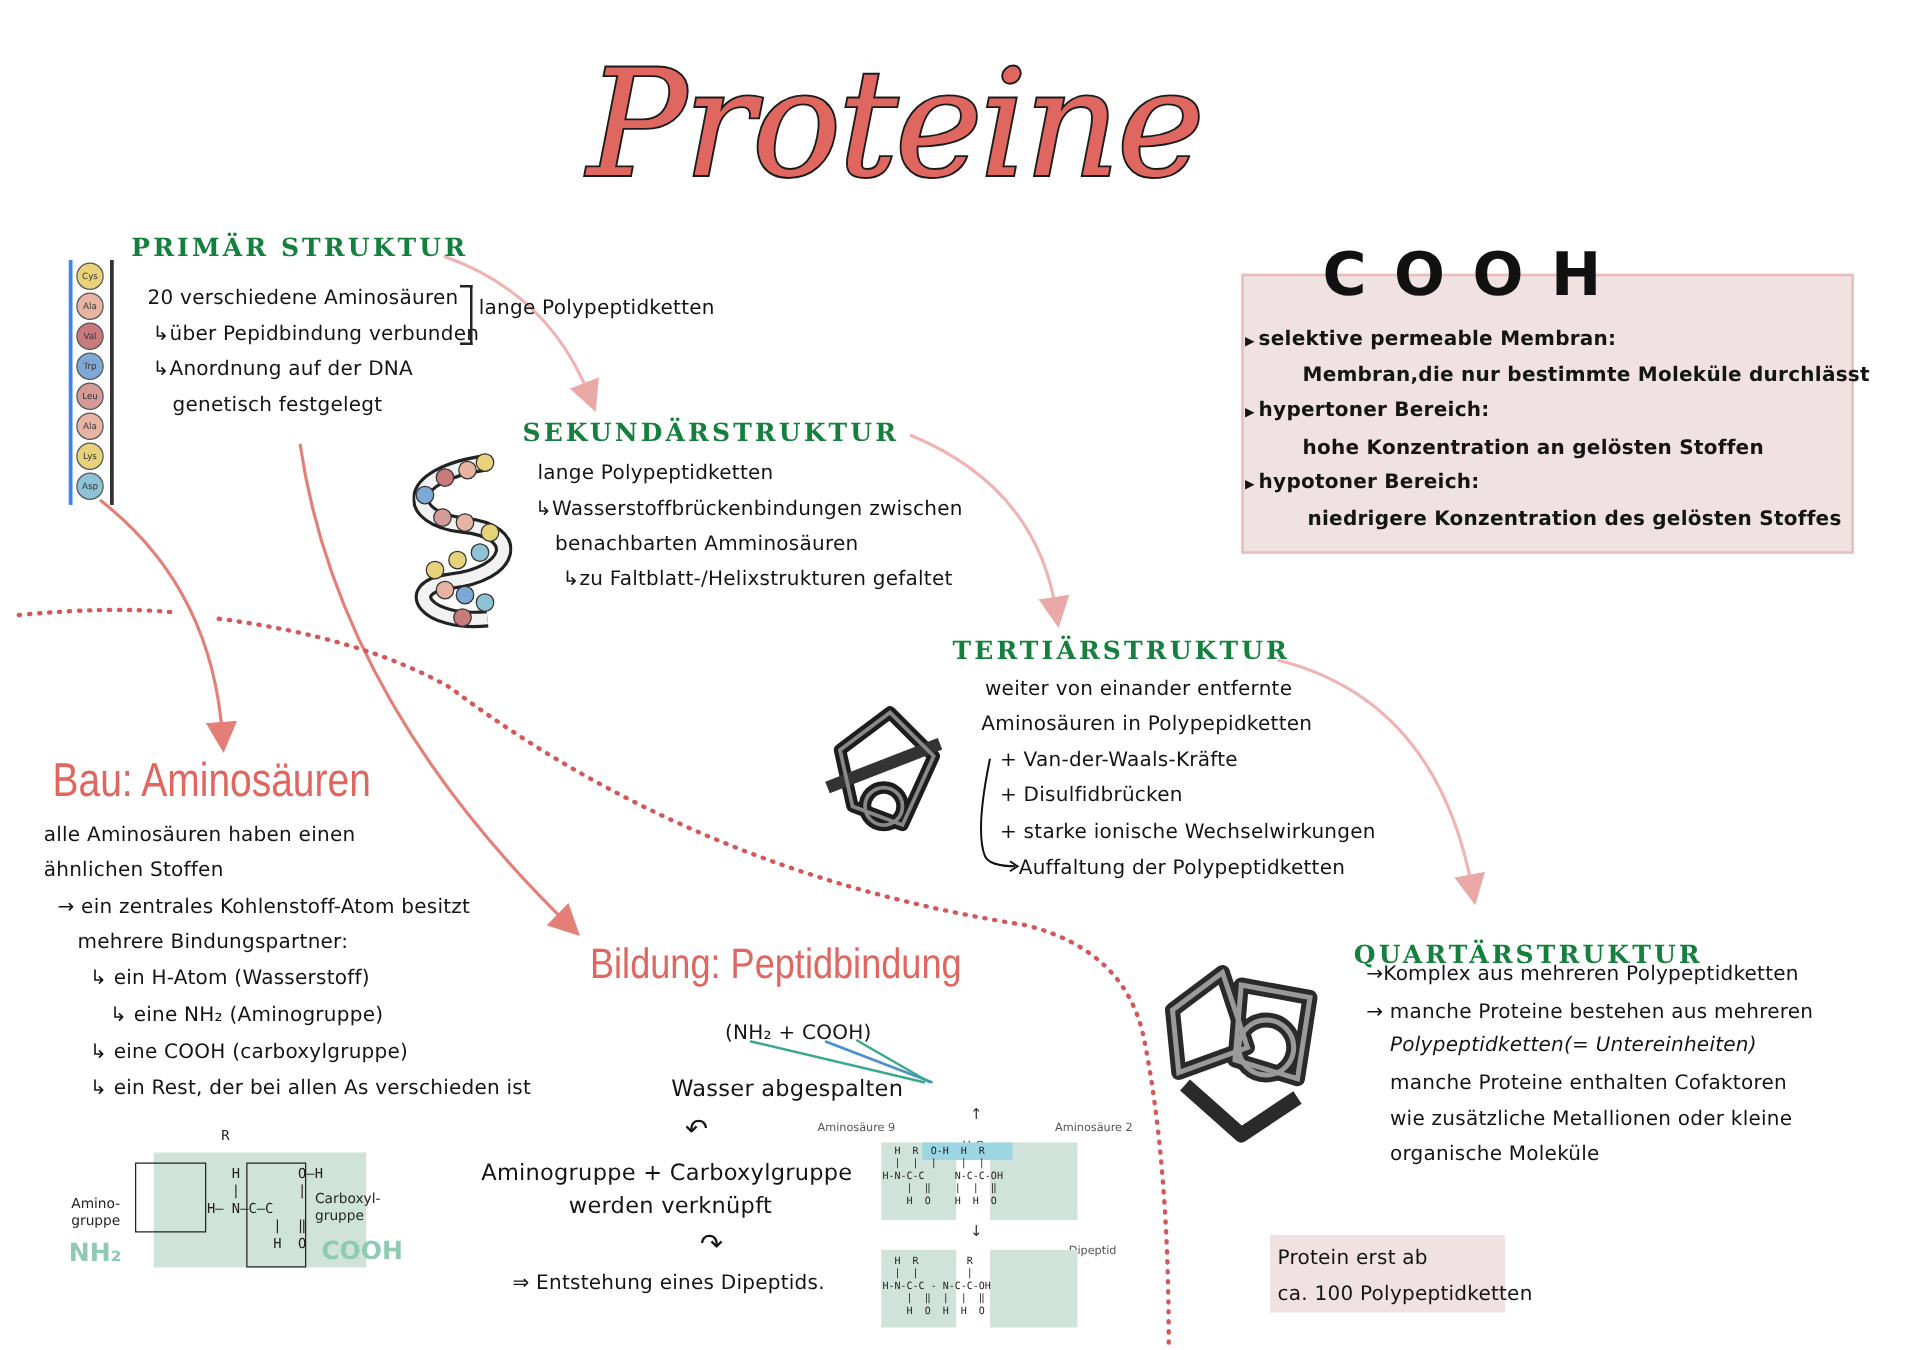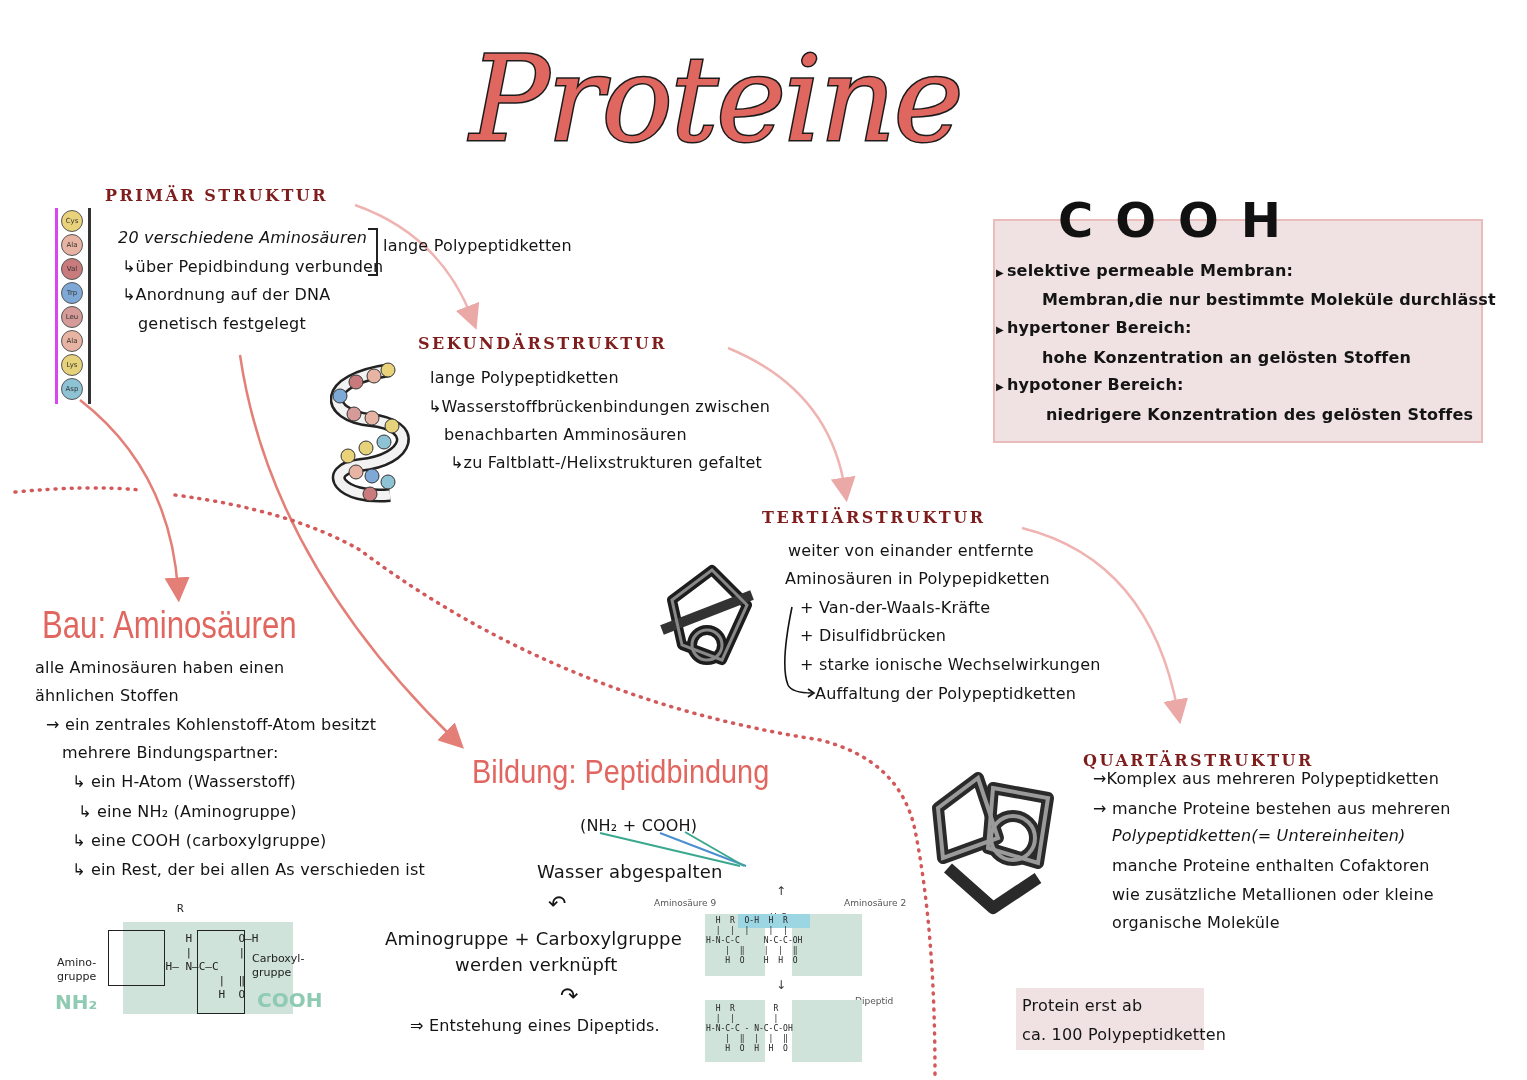--- a/index.html
+++ b/index.html
@@ -4,22 +4,22 @@
 <style>
   html, body { margin: 0; padding: 0; }
   body {
     width: 1527px; height: 1080px; position: relative; overflow: hidden;
     background: #ffffff; color: #111;
     font-family: "DejaVu Sans", sans-serif;
   }
   .abs { position: absolute; }
   .hand { font-family: "DejaVu Sans", sans-serif; font-size: 16px; line-height: 1; color: #141414; white-space: nowrap; letter-spacing: 0.2px; }
   .head {
-    font-family: "DejaVu Serif", serif; font-weight: bold; color: #7f1d1d;
-    font-size: 16px; letter-spacing: 2.5px; white-space: nowrap; font-variant: small-caps;
+    font-family: "DejaVu Serif", serif; font-weight: bold; color: #15803d;
+    font-size: 20px; letter-spacing: 2.5px; white-space: nowrap; font-variant: small-caps;
   }
   .red-title {
     font-family: "Liberation Sans Narrow", "Liberation Sans", sans-serif;
     color: #e0665f; white-space: nowrap; font-weight: normal;
   }
   #main-title {
     left: 470px; top: 30px; font-family: "DejaVu Serif", serif; font-style: italic;
     font-size: 118px; color: #e06660; letter-spacing: -2px;
     -webkit-text-stroke: 3px #1b1b1b; paint-order: stroke fill;
   }
@@ -58,34 +58,34 @@
   <path d="M15,492 Q90,485 140,490" stroke="#d2585a" stroke-width="3.5" stroke-dasharray="1,7" stroke-linecap="round" fill="none"></path>
   <path d="M175,495 Q290,510 360,550 Q560,700 820,740 Q900,760 915,830 Q935,930 935,1075" stroke="#d2585a" stroke-width="3.5" stroke-dasharray="1,7" stroke-linecap="round" fill="none"></path>
 
   <path d="M600,833 L740,866" stroke="#3aa88d" stroke-width="2" fill="none"></path>
   <path d="M660,833 L746,866" stroke="#4a8fd0" stroke-width="2" fill="none"></path>
   <path d="M685,832 L744,866" stroke="#3aa88d" stroke-width="2" fill="none"></path>
 </svg>
 
 <div id="main-title" class="abs">Proteine</div>
 
-<div class="abs" style="left:55px;top:208px;width:30px;height:196px;border-left:3px solid #d946ef;border-right:3px solid #333;">
+<div class="abs" style="left:55px;top:208px;width:30px;height:196px;border-left:3px solid #3b82f6;border-right:3px solid #333;">
   <div id="chain">
       <div style="position: absolute; left: 3px; top: 2px; width: 20px; height: 20px; border-radius: 50%; background: rgb(233, 210, 122); border: 1px solid rgb(85, 85, 85); font-size: 7px; line-height: 20px; text-align: center; color: rgb(51, 51, 51); font-family: &quot;DejaVu Sans&quot;, sans-serif;">Cys</div>
       <div style="position: absolute; left: 3px; top: 26px; width: 20px; height: 20px; border-radius: 50%; background: rgb(231, 179, 163); border: 1px solid rgb(85, 85, 85); font-size: 7px; line-height: 20px; text-align: center; color: rgb(51, 51, 51); font-family: &quot;DejaVu Sans&quot;, sans-serif;">Ala</div>
       <div style="position: absolute; left: 3px; top: 50px; width: 20px; height: 20px; border-radius: 50%; background: rgb(201, 122, 124); border: 1px solid rgb(85, 85, 85); font-size: 7px; line-height: 20px; text-align: center; color: rgb(51, 51, 51); font-family: &quot;DejaVu Sans&quot;, sans-serif;">Val</div>
       <div style="position: absolute; left: 3px; top: 74px; width: 20px; height: 20px; border-radius: 50%; background: rgb(126, 169, 214); border: 1px solid rgb(85, 85, 85); font-size: 7px; line-height: 20px; text-align: center; color: rgb(51, 51, 51); font-family: &quot;DejaVu Sans&quot;, sans-serif;">Trp</div>
       <div style="position: absolute; left: 3px; top: 98px; width: 20px; height: 20px; border-radius: 50%; background: rgb(213, 155, 152); border: 1px solid rgb(85, 85, 85); font-size: 7px; line-height: 20px; text-align: center; color: rgb(51, 51, 51); font-family: &quot;DejaVu Sans&quot;, sans-serif;">Leu</div>
       <div style="position: absolute; left: 3px; top: 122px; width: 20px; height: 20px; border-radius: 50%; background: rgb(231, 179, 163); border: 1px solid rgb(85, 85, 85); font-size: 7px; line-height: 20px; text-align: center; color: rgb(51, 51, 51); font-family: &quot;DejaVu Sans&quot;, sans-serif;">Ala</div>
       <div style="position: absolute; left: 3px; top: 146px; width: 20px; height: 20px; border-radius: 50%; background: rgb(230, 210, 122); border: 1px solid rgb(85, 85, 85); font-size: 7px; line-height: 20px; text-align: center; color: rgb(51, 51, 51); font-family: &quot;DejaVu Sans&quot;, sans-serif;">Lys</div>
       <div style="position: absolute; left: 3px; top: 170px; width: 20px; height: 20px; border-radius: 50%; background: rgb(142, 195, 214); border: 1px solid rgb(85, 85, 85); font-size: 7px; line-height: 20px; text-align: center; color: rgb(51, 51, 51); font-family: &quot;DejaVu Sans&quot;, sans-serif;">Asp</div>
     </div>
 </div>
 <div class="abs head" style="left:105px;top:186px;">PRIMÄR STRUKTUR</div>
-<div class="abs hand" style="left:118px;top:230px;font-style:italic;">20 verschiedene Aminosäuren</div>
+<div class="abs hand" style="left:118px;top:230px;">20 verschiedene Aminosäuren</div>
 <div class="abs hand" style="left:122px;top:259px;">↳über Pepidbindung verbunden</div>
 <div class="abs hand" style="left:122px;top:287px;">↳Anordnung auf der DNA</div>
 <div class="abs hand" style="left:138px;top:316px;">genetisch festgelegt</div>
 <div class="abs" style="left:368px;top:228px;width:8px;height:44px;border:2px solid #222;border-left:none;"></div>
 <div class="abs hand" style="left:383px;top:238px;">lange Polypeptidketten</div>
 
 <svg class="abs" style="left:330px;top:360px;" width="80" height="145">
   <path d="M60,10 C-10,20 -5,55 40,60 C90,65 80,100 30,105 C-10,110 10,140 60,135" stroke="#222" stroke-width="14" fill="none"></path>
   <path d="M60,10 C-10,20 -5,55 40,60 C90,65 80,100 30,105 C-10,110 10,140 60,135" stroke="#f2f2f2" stroke-width="9" fill="none"></path>
   <circle cx="58" cy="10" r="7" fill="#e9d27a" stroke="#333"></circle>
@@ -165,21 +165,21 @@
 <div id="note-box" class="abs"></div>
 <div class="abs hand" style="left:1022px;top:998px;">Protein erst ab</div>
 <div class="abs hand" style="left:1022px;top:1027px;">ca. 100 Polypeptidketten</div>
 
 <div class="abs red-title" style="left:42px;top:604px;font-size:38px;transform:scaleX(0.82);transform-origin:left;">Bau: Aminosäuren</div>
 <div class="abs hand" style="left:35px;top:660px;">alle Aminosäuren haben einen</div>
 <div class="abs hand" style="left:35px;top:688px;">ähnlichen Stoffen</div>
 <div class="abs hand" style="left:46px;top:717px;">→ ein zentrales Kohlenstoff-Atom besitzt</div>
 <div class="abs hand" style="left:62px;top:745px;">mehrere Bindungspartner:</div>
 <div class="abs hand" style="left:72px;top:774px;">↳ <span>ein H-Atom (Wasserstoff)</span></div>
-<div class="abs hand" style="left:78px;top:804px;">↳ <span>eine NH₂ (Aminogruppe)</span></div>
+<div class="abs hand" style="left:88px;top:804px;">↳ <span>eine NH₂ (Aminogruppe)</span></div>
 <div class="abs hand" style="left:72px;top:833px;">↳ <span>eine COOH (carboxylgruppe)</span></div>
 <div class="abs hand" style="left:72px;top:862px;">↳ <span>ein Rest, der bei allen As verschieden ist</span></div>
 
 <div class="abs" style="left:45px;top:898px;width:290px;height:120px;">
   <div class="abs" style="left:78px;top:24px;width:170px;height:92px;background:#cfe3da;"></div>
   <div class="abs" style="left:63px;top:32px;width:55px;height:54px;border:1.5px solid #222;"></div>
   <div class="abs" style="left:152px;top:32px;width:46px;height:82px;border:1.5px solid #222;"></div>
   <div class="abs formula" style="left:132px;top:4px;font-size:11px;">R</div>
   <div class="abs formula" style="left:78px;top:34px;font-size:11px;line-height:14px;padding-left:36px;">    H       O—H
     |       |

